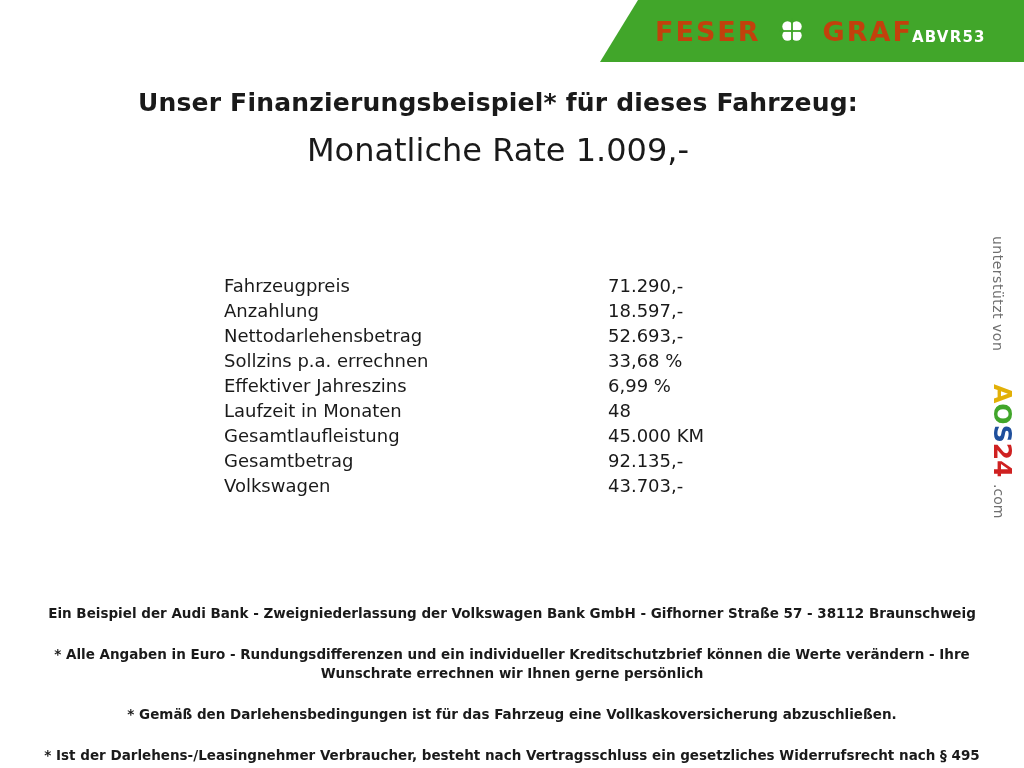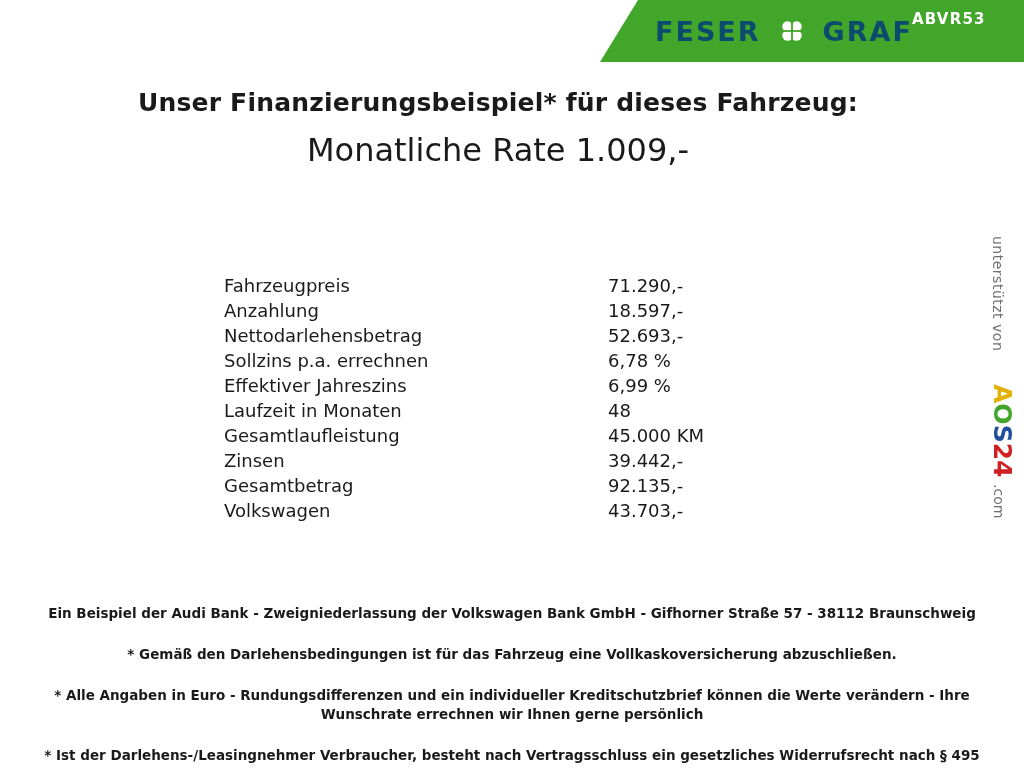--- a/index.html
+++ b/index.html
@@ -35,35 +35,35 @@
     clip-path: polygon(38px 0, 424px 0, 424px 62px, 0 62px);
   }
   .logo {
     position: absolute;
     top: 12px;
     left: 655px;
     height: 38px;
     display: flex;
     align-items: center;
     gap: 18px;
-    color: #0c4a6e;
+    color: #c2410c;
     font-size: 27px;
     font-weight: bold;
     letter-spacing: 2px;
   }
   .logo-clover {
     display: inline-block;
     position: relative;
     width: 26px;
     height: 26px;
   }
   .logo-clover svg { display: block; }
   .dealer-code {
     position: absolute;
-    top: 10px;
+    top: 28px;
     left: 912px;
     color: #ffffff;
     font-size: 15px;
     font-weight: bold;
     letter-spacing: 1.2px;
   }
 
   
   .title-block {
     position: absolute;
@@ -211,37 +211,33 @@
     <div class="row">
       <div class="cell-label">Anzahlung</div>
       <div class="cell-value">18.597,-</div>
     </div>
     <div class="row">
       <div class="cell-label">Nettodarlehensbetrag</div>
       <div class="cell-value">52.693,-</div>
     </div>
     <div class="row">
       <div class="cell-label">Sollzins p.a. errechnen</div>
-      <div class="cell-value">6,78 %</div>
+      <div class="cell-value">33,68 %</div>
     </div>
     <div class="row">
       <div class="cell-label">Effektiver Jahreszins</div>
       <div class="cell-value">6,99 %</div>
     </div>
     <div class="row">
       <div class="cell-label">Laufzeit in Monaten</div>
       <div class="cell-value">48</div>
     </div>
     <div class="row">
       <div class="cell-label">Gesamtlaufleistung</div>
       <div class="cell-value">45.000 KM</div>
-    </div>
-    <div class="row">
-      <div class="cell-label">Zinsen</div>
-      <div class="cell-value">39.442,-</div>
     </div>
     <div class="row">
       <div class="cell-label">Gesamtbetrag</div>
       <div class="cell-value">92.135,-</div>
     </div>
     <div class="row">
       <div class="cell-label">Volkswagen</div>
       <div class="cell-value">43.703,-</div>
     </div>
   </div>
@@ -249,18 +245,18 @@
   <div class="sidebar">
     <div class="vert-text">unterstützt von</div>
     <div class="vert-brand">
       <span class="a">A</span><span class="o">O</span><span class="s">S</span><span class="n">24</span>
     </div>
     <div class="vert-dom">.com</div>
   </div>
 
   <div class="footnotes">
     <div class="fn">Ein Beispiel der Audi Bank - Zweigniederlassung der Volkswagen Bank GmbH - Gifhorner Straße 57 - 38112 Braunschweig</div>
+    <div class="fn">* Alle Angaben in Euro - Rundungsdifferenzen und ein individueller Kreditschutzbrief können die Werte verändern - Ihre Wunschrate errechnen wir Ihnen gerne persönlich</div>
     <div class="fn">* Gemäß den Darlehensbedingungen ist für das Fahrzeug eine Vollkaskoversicherung abzuschließen.</div>
-    <div class="fn">* Alle Angaben in Euro - Rundungsdifferenzen und ein individueller Kreditschutzbrief können die Werte verändern - Ihre Wunschrate errechnen wir Ihnen gerne persönlich</div>
     <div class="fn">* Ist der Darlehens-/Leasingnehmer Verbraucher, besteht nach Vertragsschluss ein gesetzliches Widerrufsrecht nach § 495 BGB.</div>
   </div>
 
 </div>
 
 </body></html>

